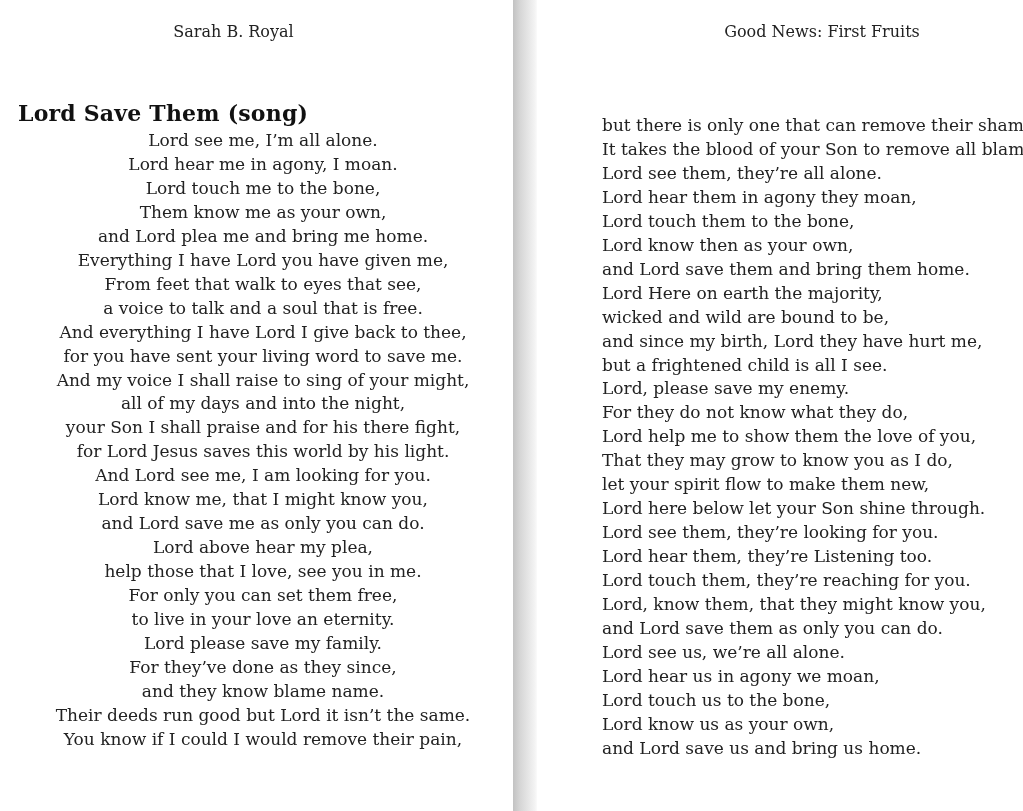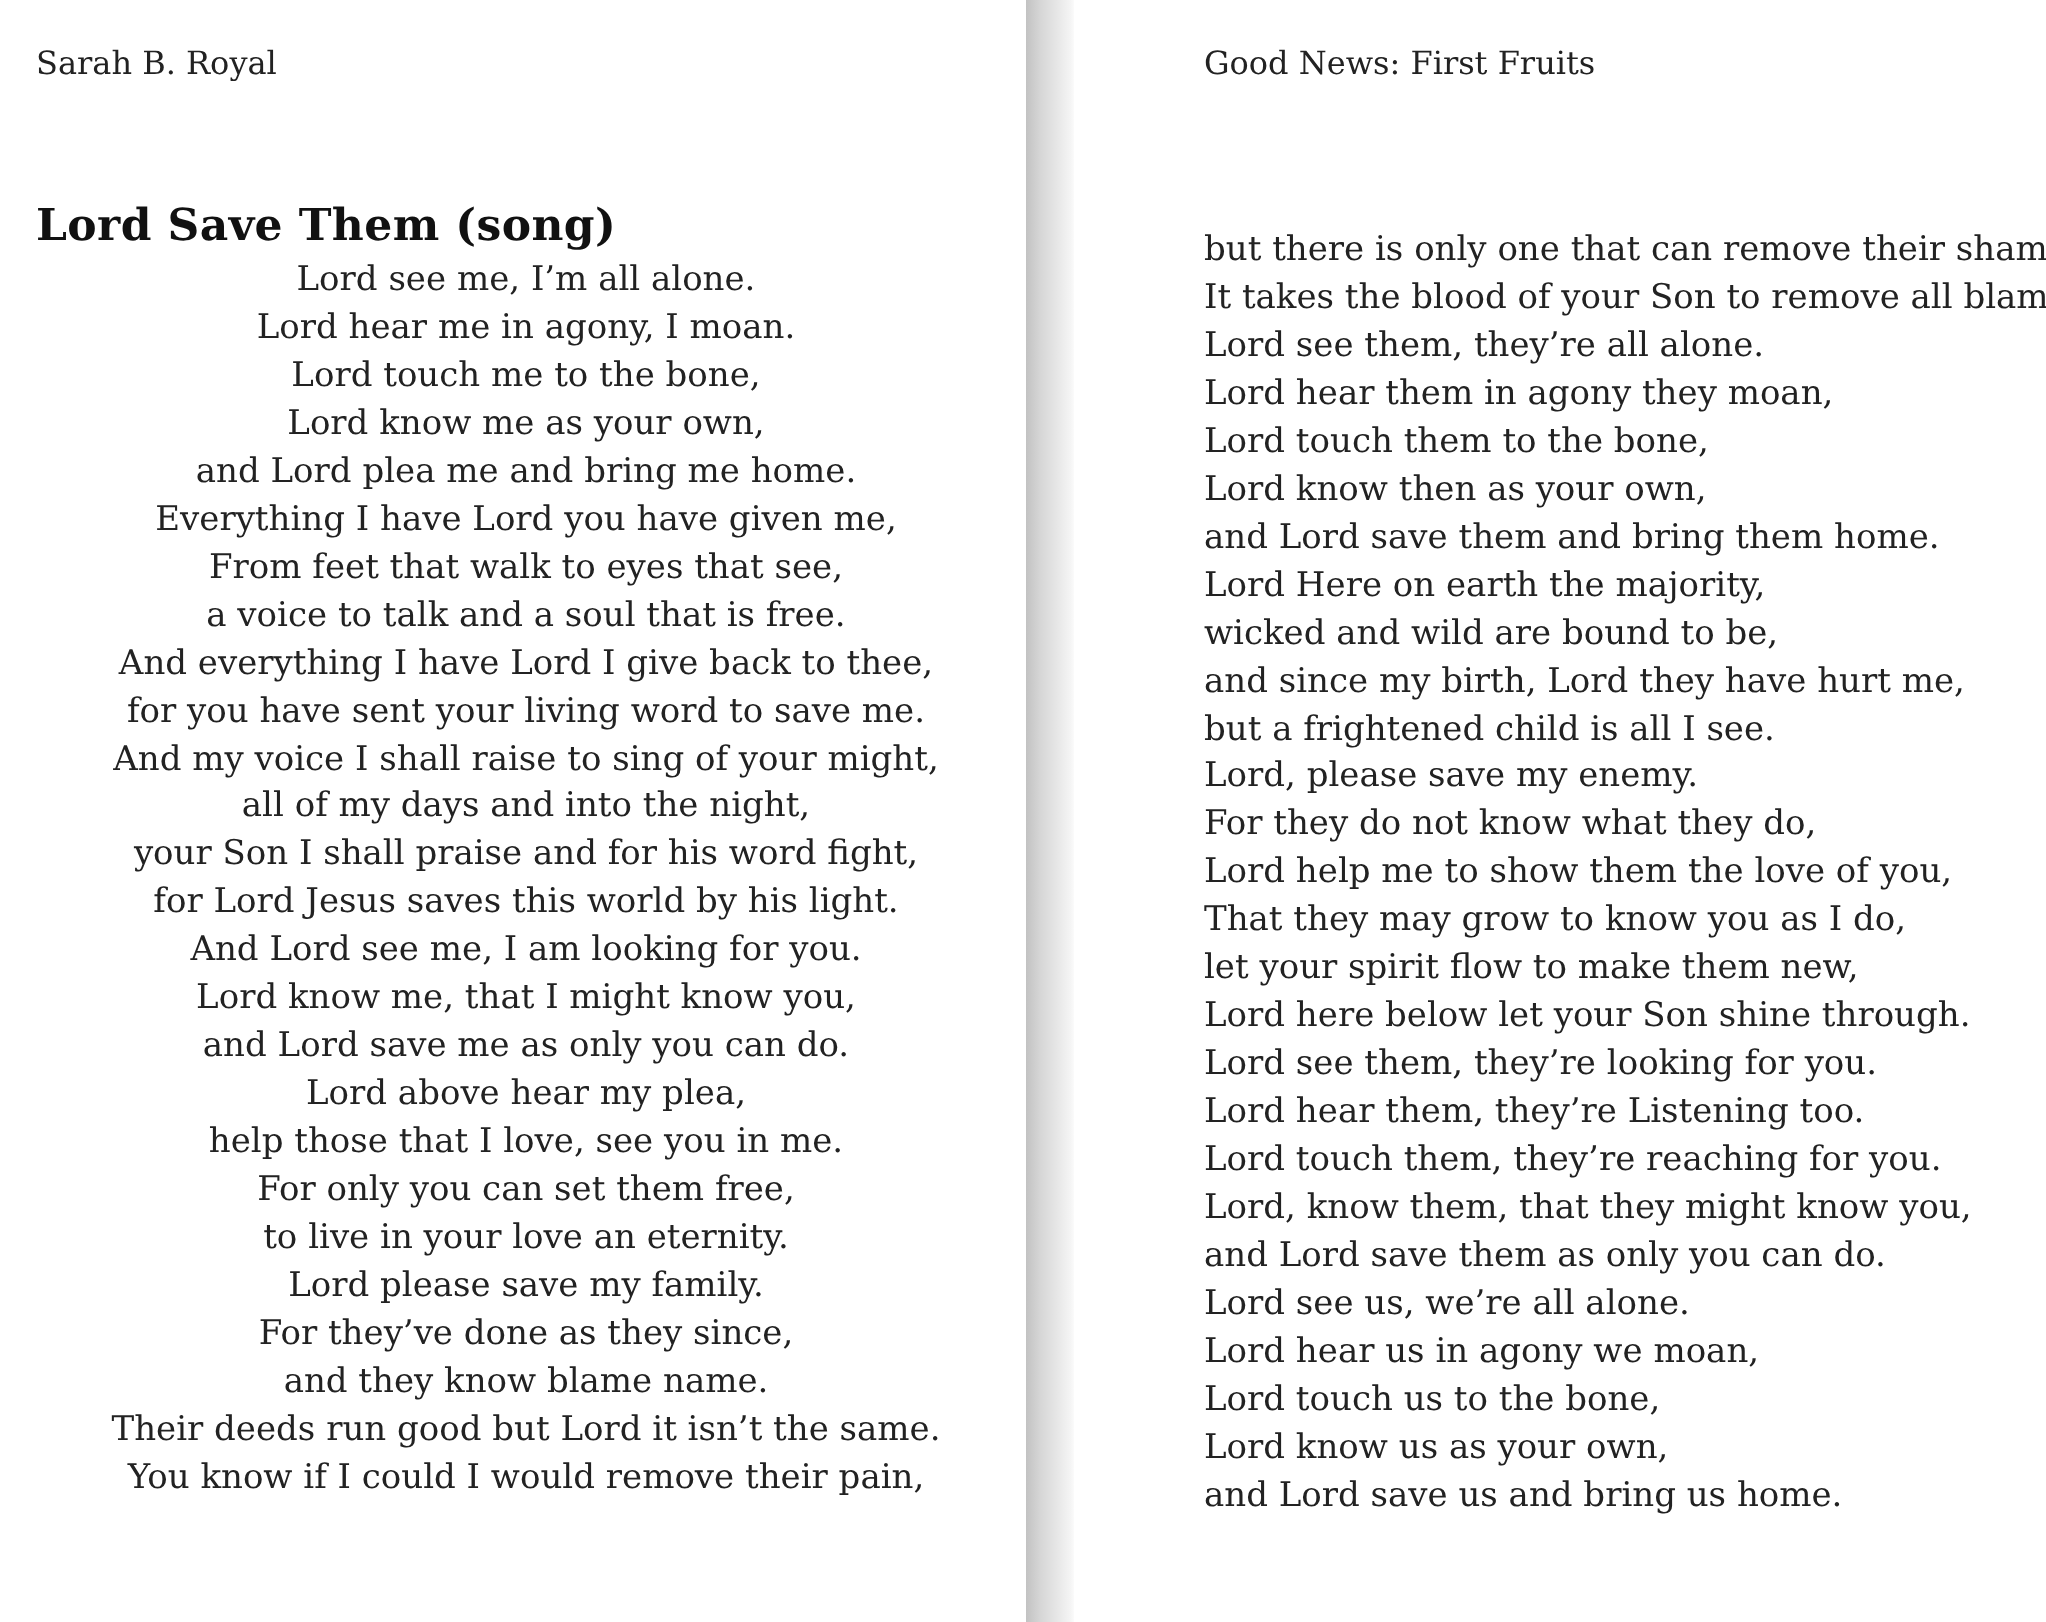--- a/index.html
+++ b/index.html
@@ -35,20 +35,21 @@
       #d6d6d6 30%,
       #e9e9e9 70%,
       #f4f4f4 92%,
       #fbfbfb 100%);
   }
   .running-header {
     position: absolute;
     top: 22px;
     font-size: 16px;
     line-height: 19px;
+    text-align: center;
     white-space: nowrap;
     color: #222222;
   }
   .page-left .running-header  { left: 18px; width: 431px; }
   .page-right .running-header { left: 65px; width: 440px; }
   .chapter-title {
     position: absolute;
     top: 100px;
     left: 18px;
     font-size: 22px;
@@ -73,30 +74,30 @@
 
 <div class="screen">
 
   <div class="page page-left">
     <div class="running-header">Sarah B. Royal</div>
     <div class="chapter-title">Lord Save Them (song)</div>
     <div class="poem">
         <div class="poem-line">Lord see me, I’m all alone.</div>
         <div class="poem-line">Lord hear me in agony, I moan.</div>
         <div class="poem-line">Lord touch me to the bone,</div>
-        <div class="poem-line">Lord know me as your own,</div>
+        <div class="poem-line">Them know me as your own,</div>
         <div class="poem-line">and Lord plea me and bring me home.</div>
         <div class="poem-line">Everything I have Lord you have given me,</div>
         <div class="poem-line">From feet that walk to eyes that see,</div>
         <div class="poem-line">a voice to talk and a soul that is free.</div>
         <div class="poem-line">And everything I have Lord I give back to thee,</div>
         <div class="poem-line">for you have sent your living word to save me.</div>
         <div class="poem-line">And my voice I shall raise to sing of your might,</div>
         <div class="poem-line">all of my days and into the night,</div>
-        <div class="poem-line">your Son I shall praise and for his word fight,</div>
+        <div class="poem-line">your Son I shall praise and for his there fight,</div>
         <div class="poem-line">for Lord Jesus saves this world by his light.</div>
         <div class="poem-line">And Lord see me, I am looking for you.</div>
         <div class="poem-line">Lord know me, that I might know you,</div>
         <div class="poem-line">and Lord save me as only you can do.</div>
         <div class="poem-line">Lord above hear my plea,</div>
         <div class="poem-line">help those that I love, see you in me.</div>
         <div class="poem-line">For only you can set them free,</div>
         <div class="poem-line">to live in your love an eternity.</div>
         <div class="poem-line">Lord please save my family.</div>
         <div class="poem-line">For they’ve done as they since,</div>

